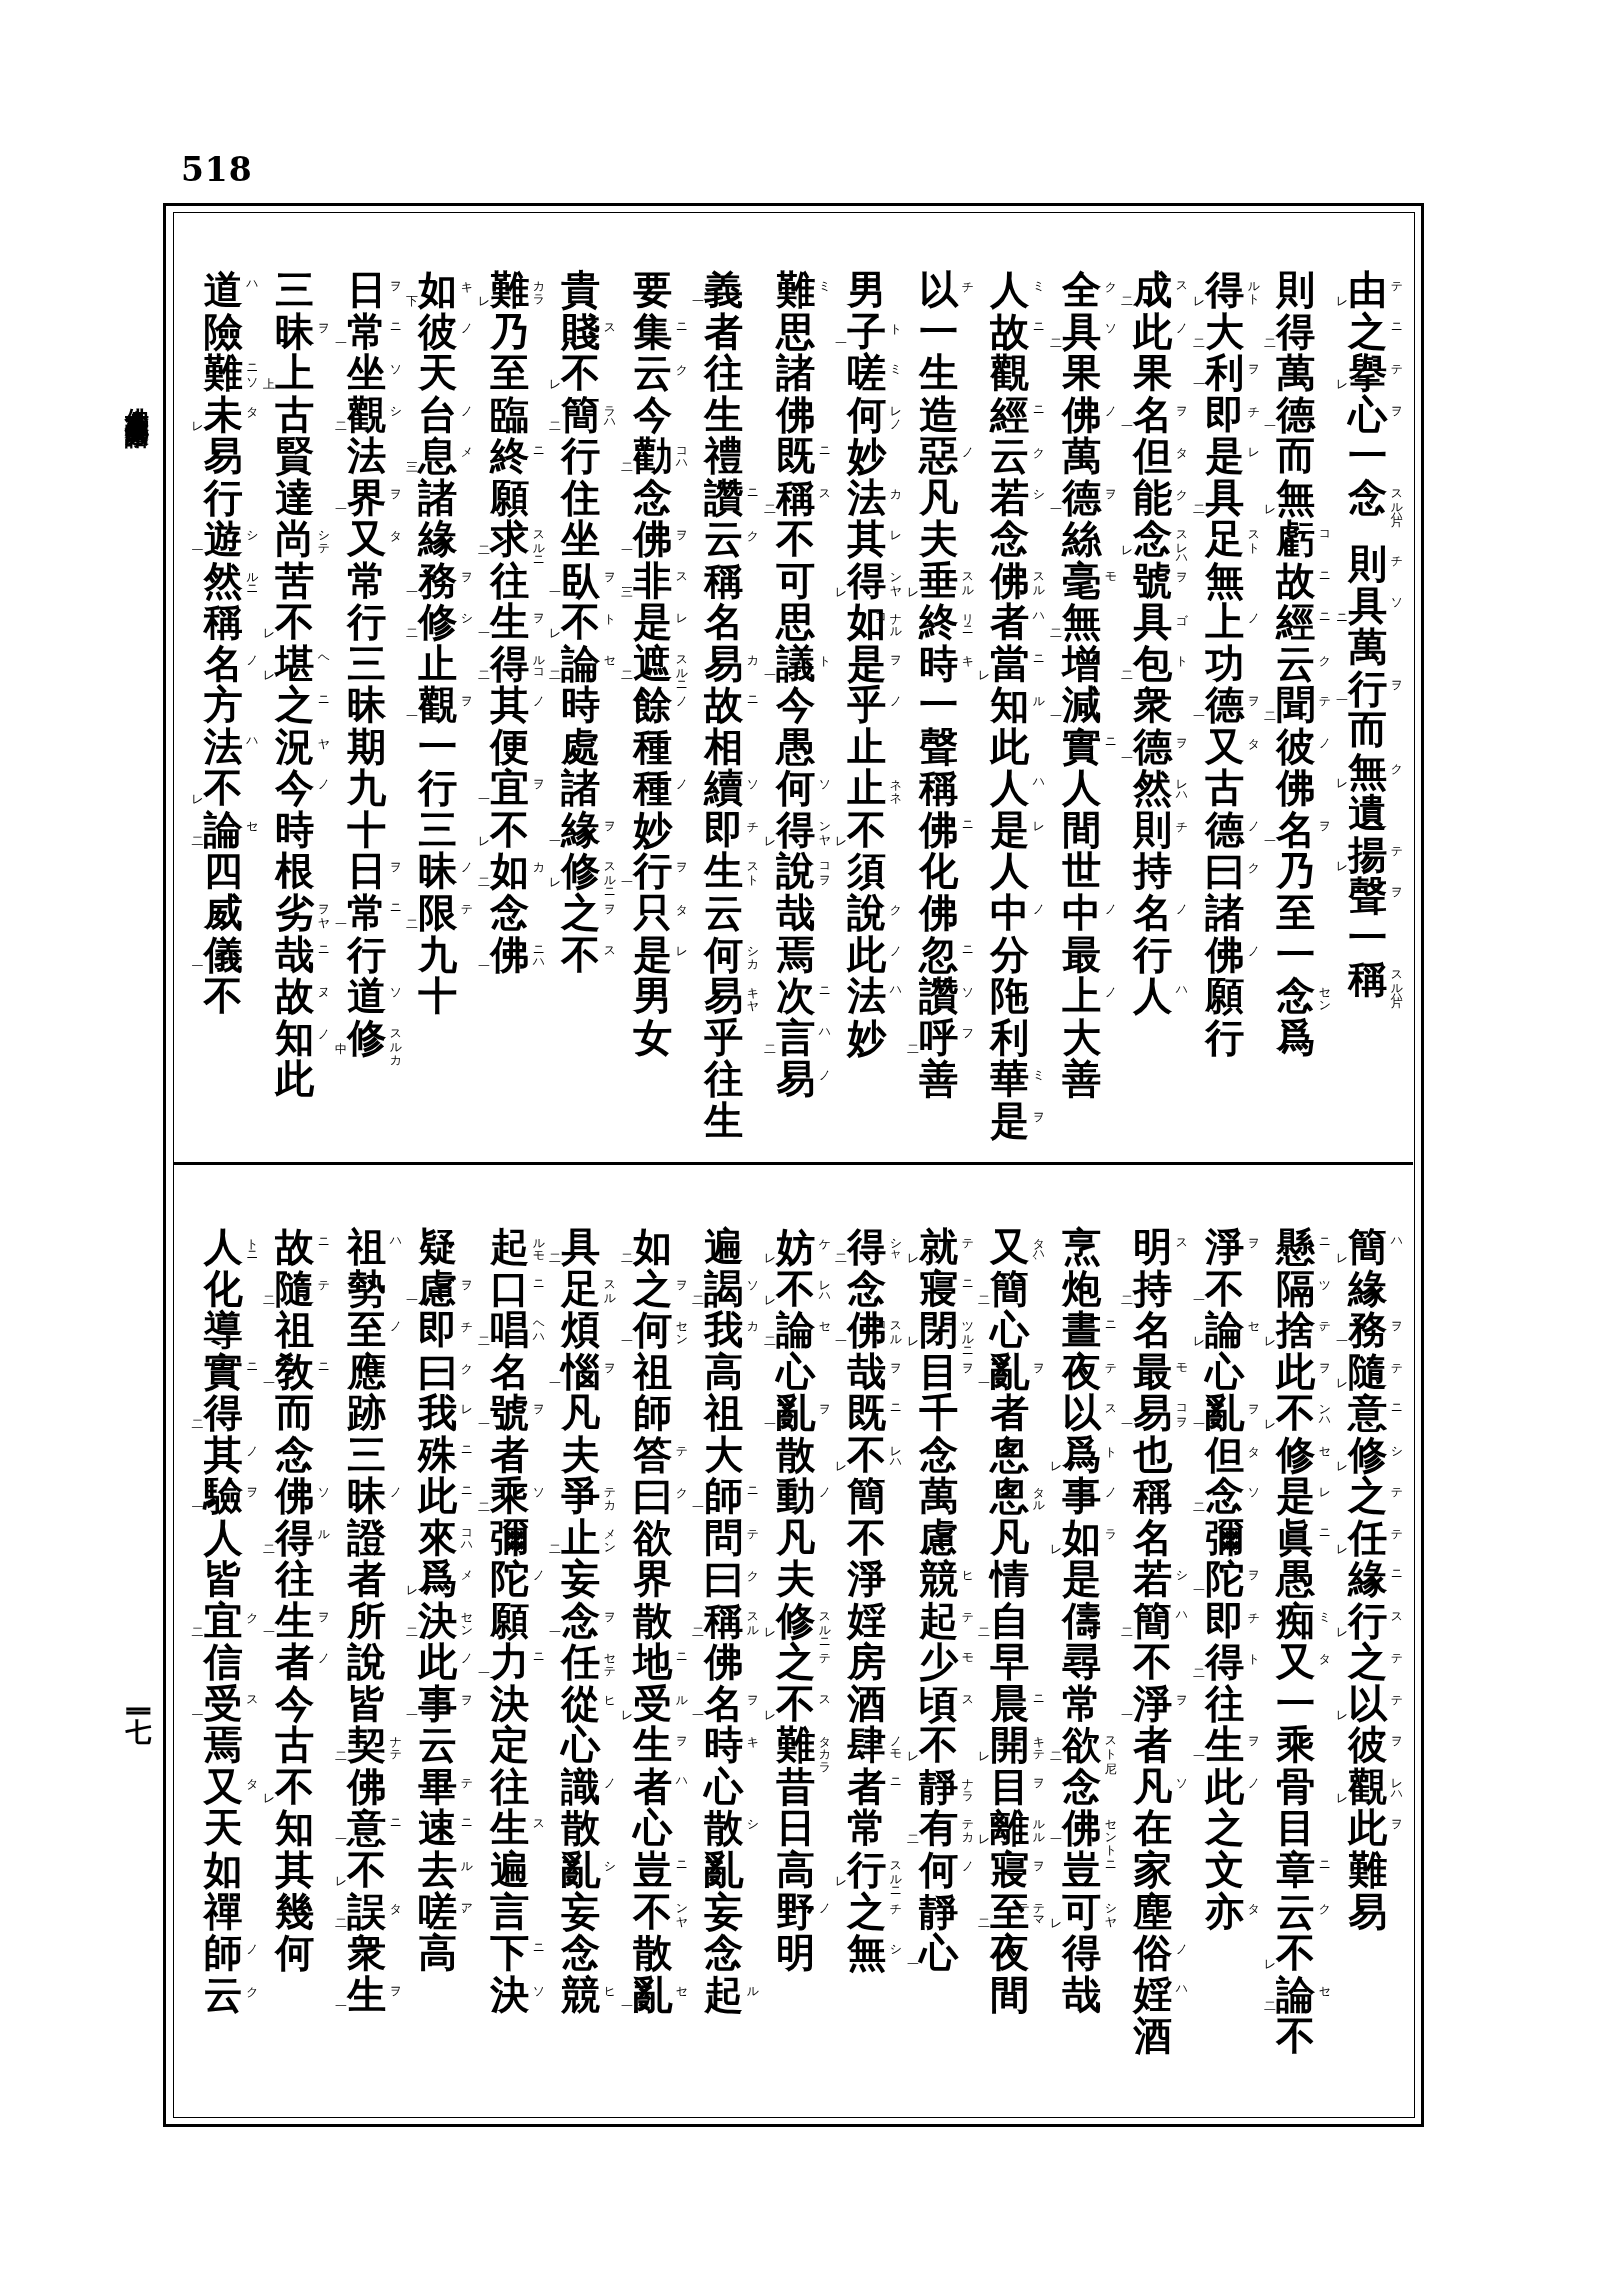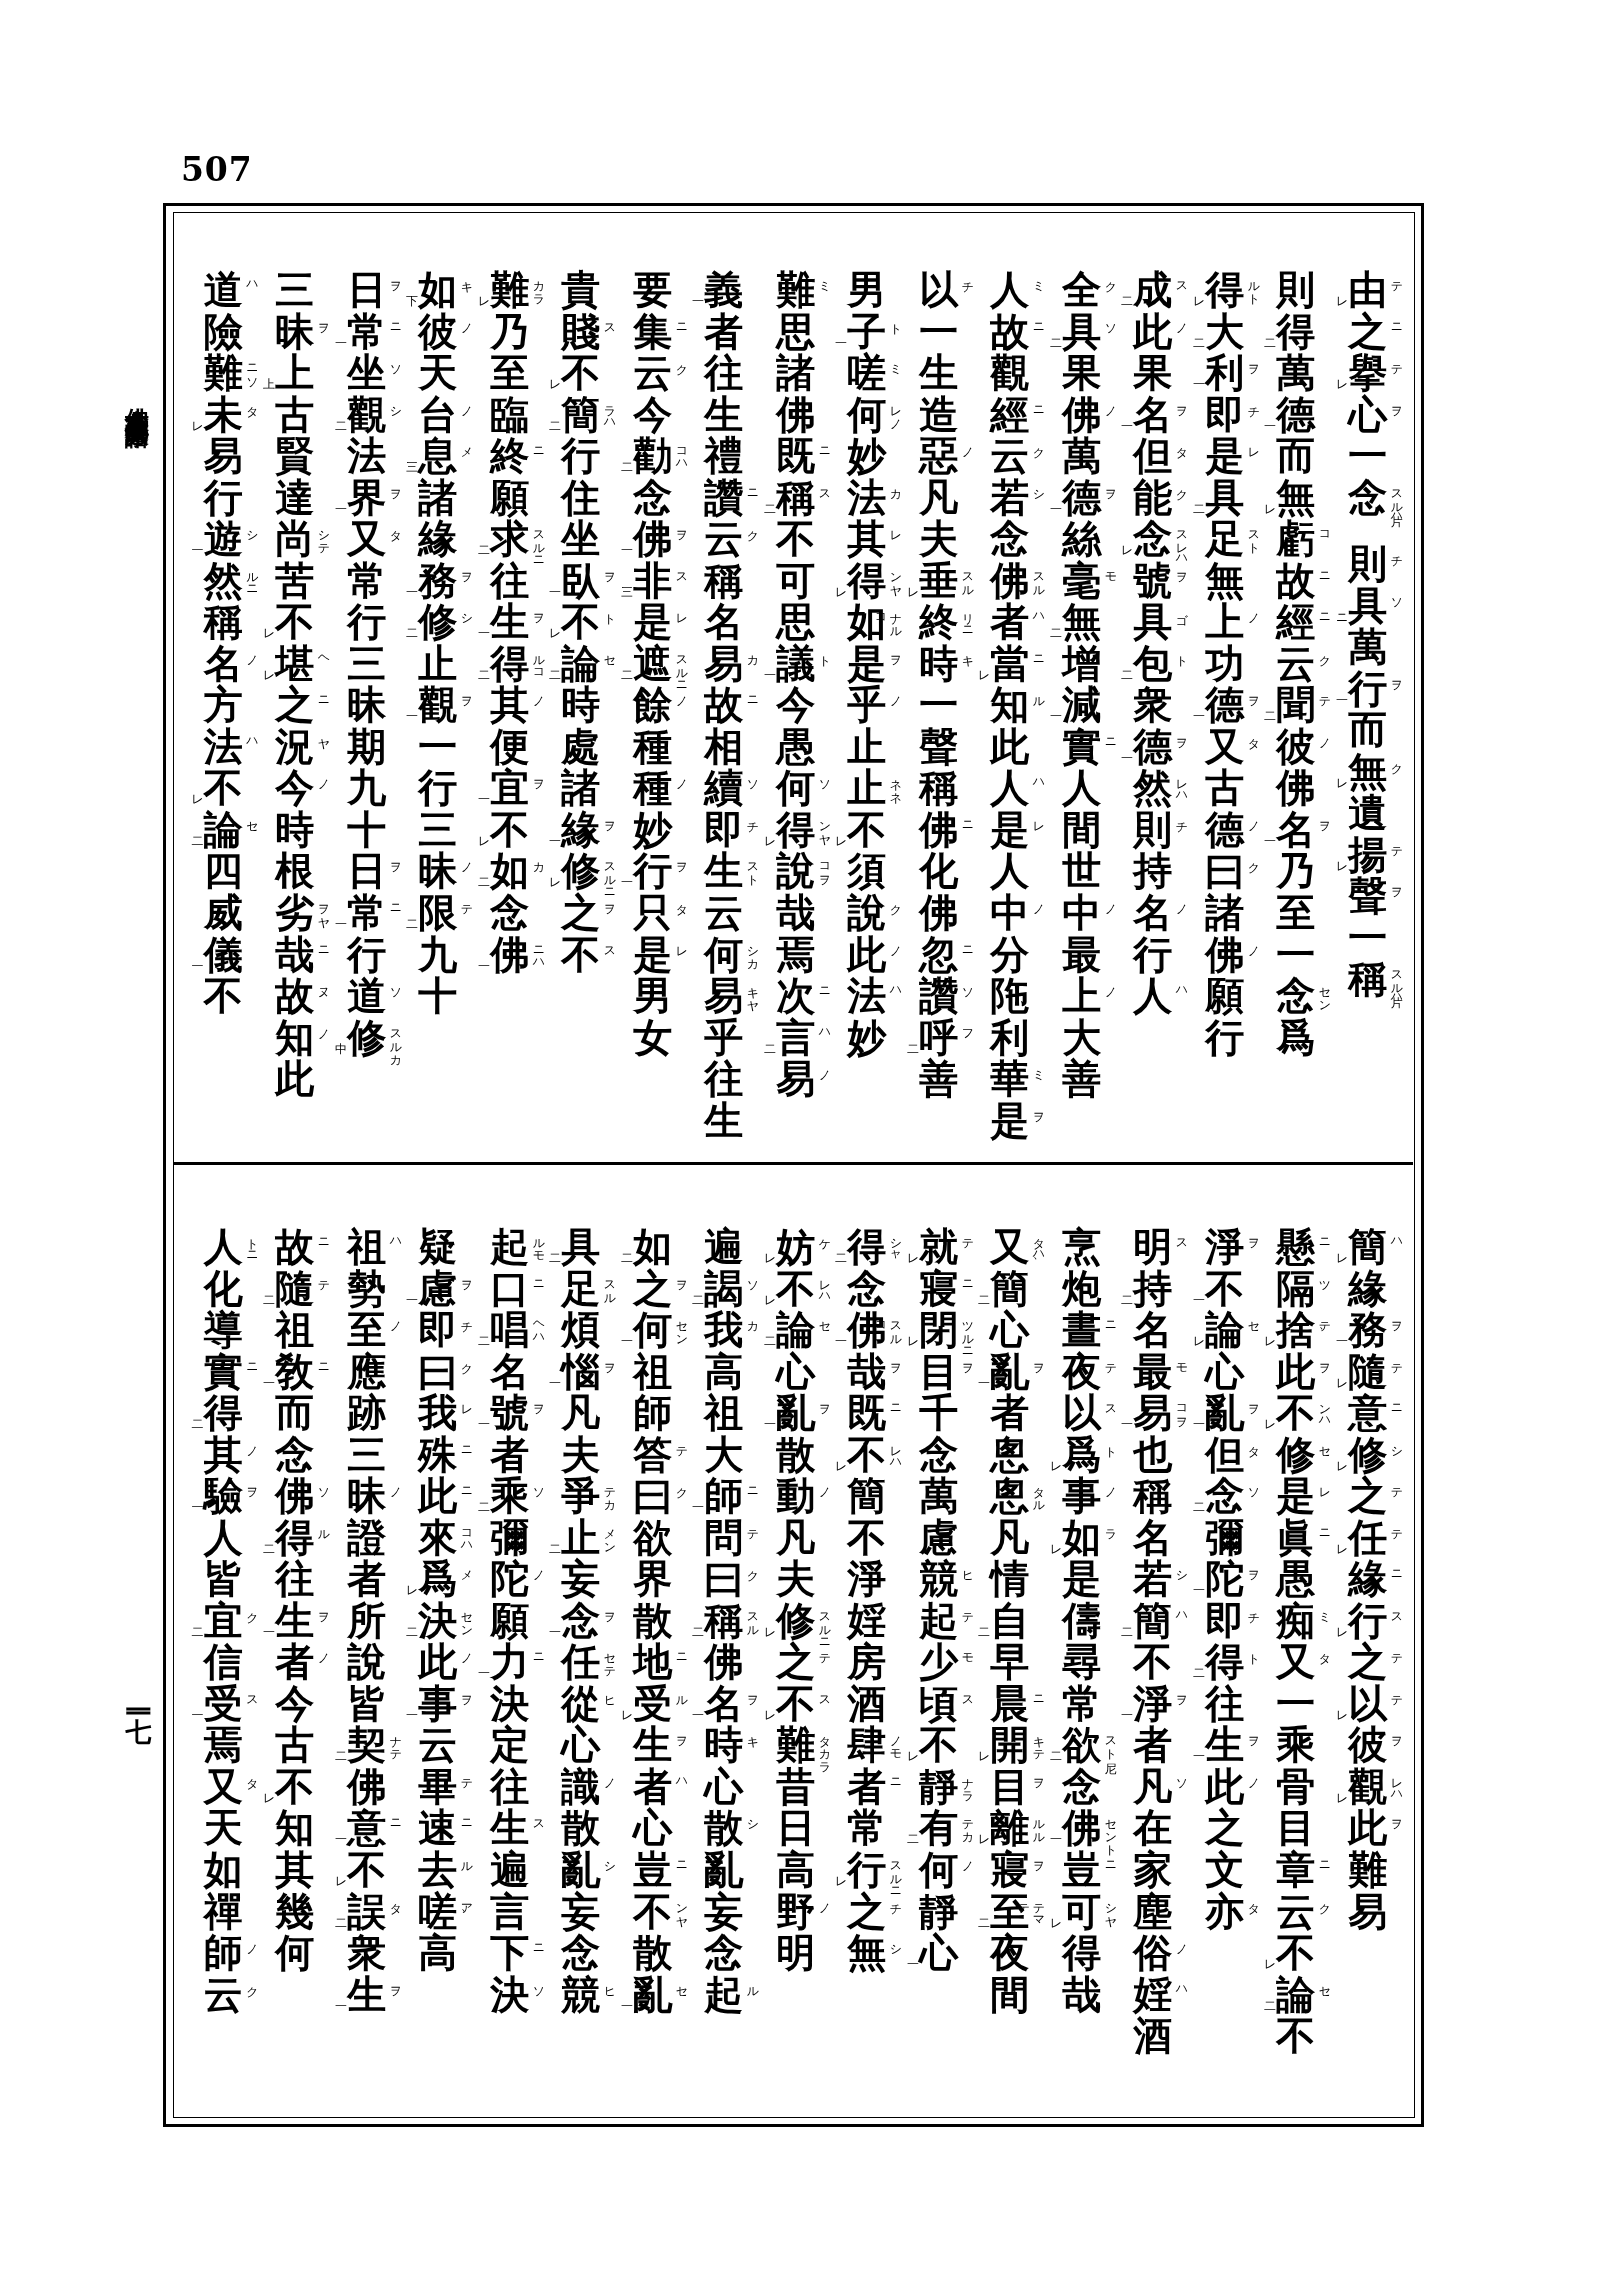--- a/index.html
+++ b/index.html
@@ -26,21 +26,21 @@
   .ch { position: absolute; left: 3.7px; top: 0; width: 42px; height: 42px; font-size: 39px; line-height: 42px;
         text-align: center; font-weight: bold; font-family: "DejaVu Sans", sans-serif; }
   .kana { position: absolute; left: 46px; top: 3.7px; width: 14.8px; writing-mode: vertical-rl;
           font-size: 12px; line-height: 14.8px; font-family: "DejaVu Sans", sans-serif; letter-spacing: -0.9px; }
   .mark { position: absolute; left: -7.4px; top: 26px; width: 13px; font-size: 12px; line-height: 13px;
           text-align: center; font-family: "DejaVu Sans", sans-serif; }
 </style>
 </head>
 <body>
 
-<div class="page-number">507</div>
+<div class="page-number">518</div>
 <div class="running-title">諸家念佛集卷之八蓮宗念佛</div>
 <div class="folio">一七一</div>
 
 <div class="frame-outer"></div>
 <div class="frame-inner"></div>
 <div class="divider"></div>
 
 <div class="half upper" id="upper">
     <div class="col" style="left: 1163px;">
       <div class="seg" style="top: 0px;">

